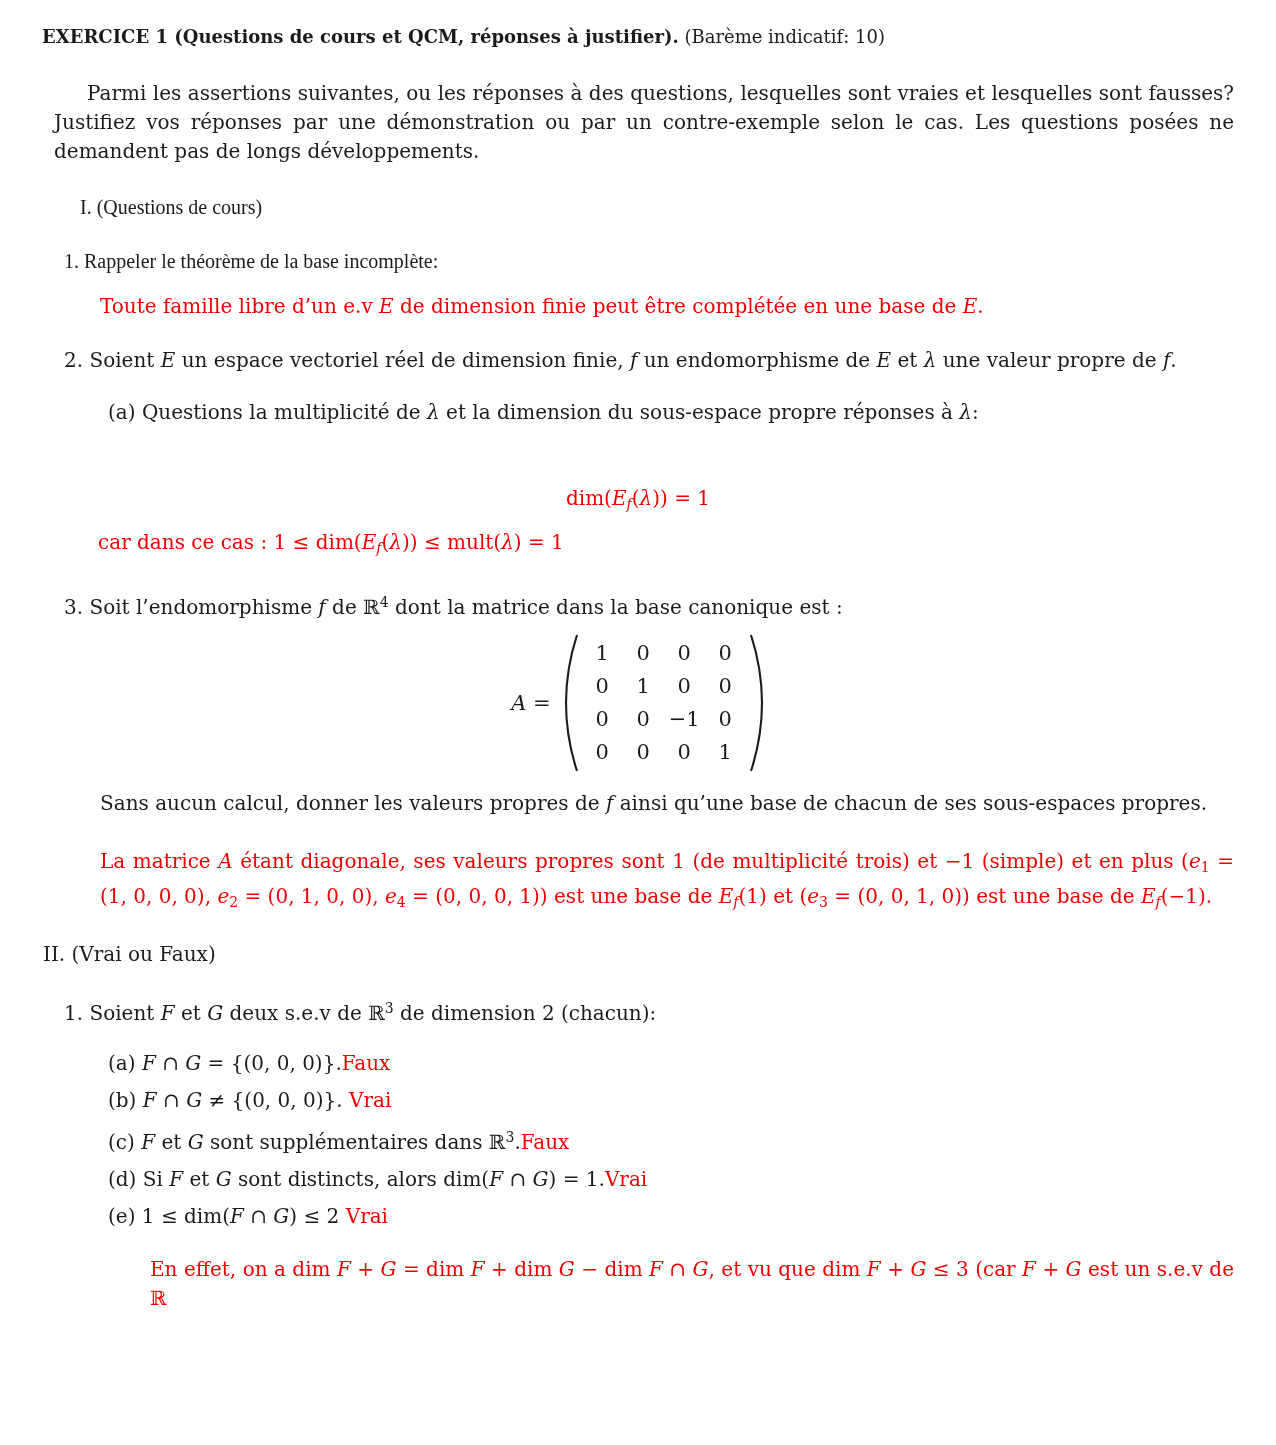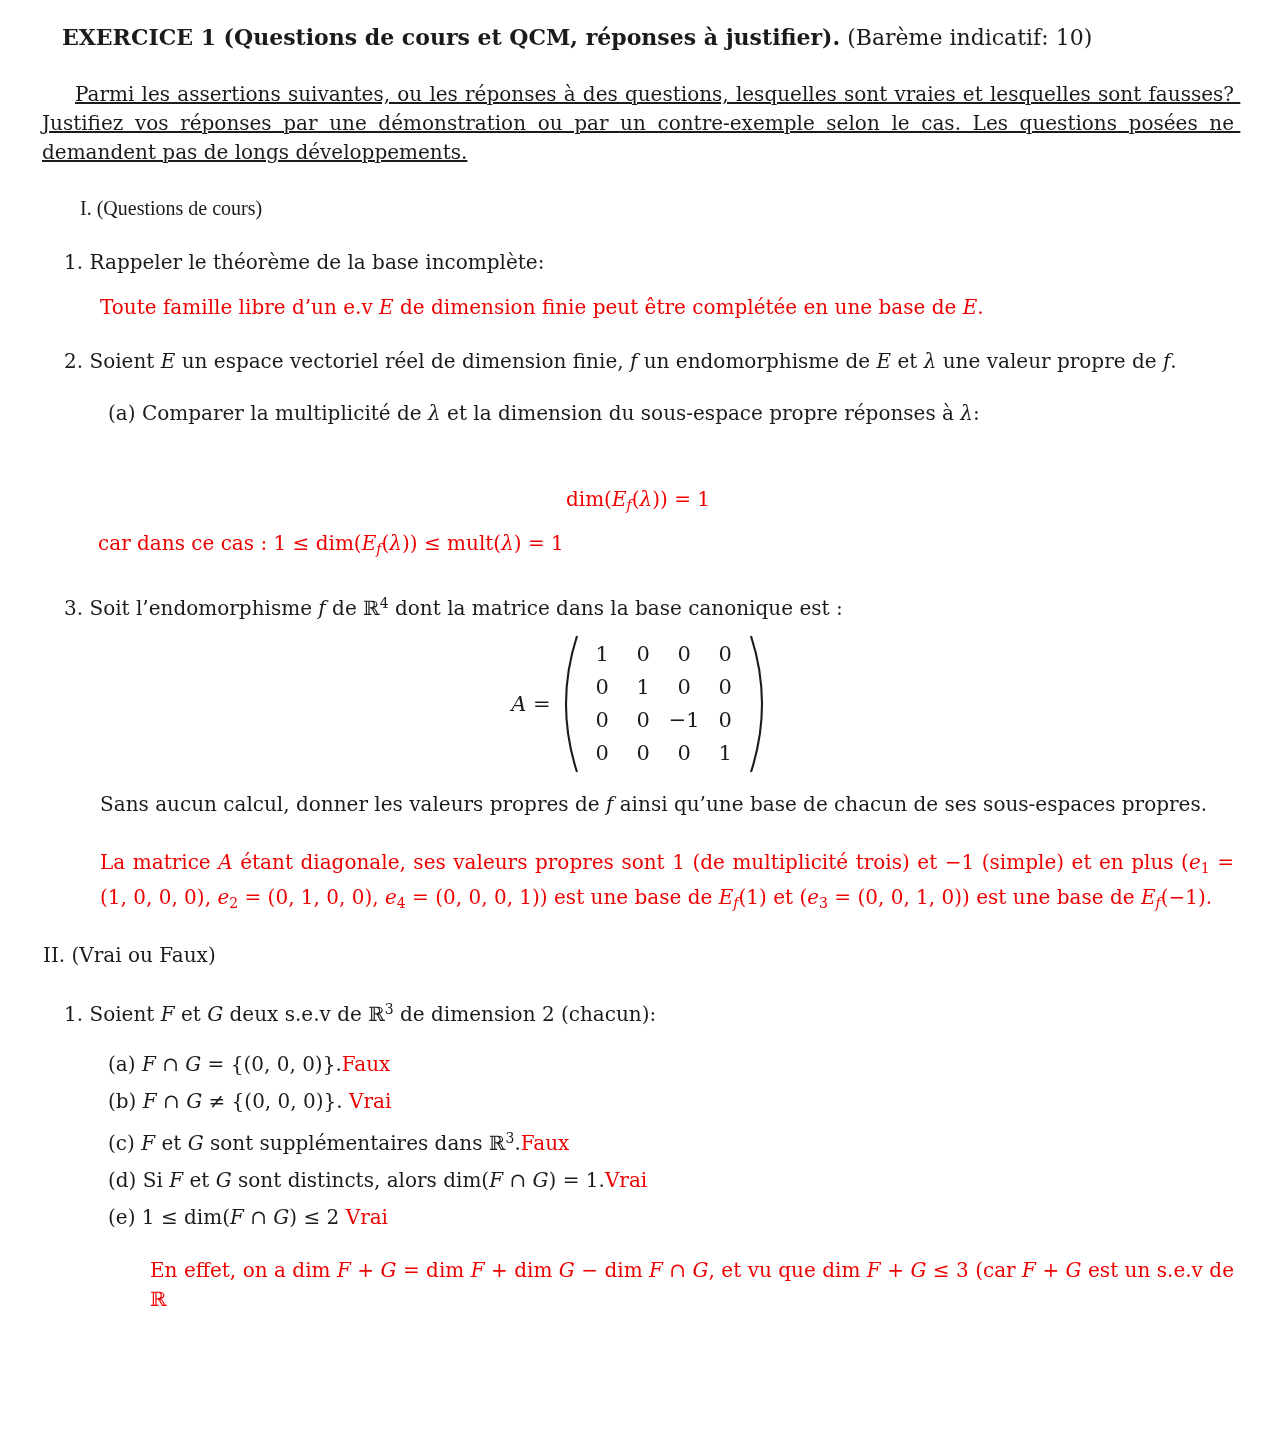--- a/index.html
+++ b/index.html
@@ -17,24 +17,24 @@
     overflow:hidden;
   }
   .line{white-space:normal;}
   .seg{white-space:pre-wrap;}
   .seg.b{font-weight:bold;}
   .seg.i{font-style:italic;}
   .seg.red{color:var(--accent-red,#ef0000);}
   .seg.sub{font-size:14px;vertical-align:-4px;}
   .seg.sup{font-size:14px;vertical-align:7px;}
 
-  .title{font-size:22px;line-height:30px;margin-left:20px;}
-  .intro{margin:27px 0 0 0;text-indent:33px;text-align:justify;text-decoration:underline;}
+  .title{font-size:18px;line-height:30px;}
+  .intro{margin:27px 0 0 12px;text-indent:33px;text-align:justify;}
   .sec1{margin:27px 0 16px 38px;font-family:Liberation Serif, serif;}
-  .q1{margin:25px 0 16px 22px;}
+  .q1{margin:25px 0 16px 22px;font-family:Liberation Serif, serif;}
   .a1{margin:7px 0 0 58px;}
   .q2{margin:25px 0 0 22px;}
   .qa{margin:23px 0 0 66px;}
   .f1{margin:20px 0 0 0;text-align:center;}
   .qb{margin:56px 0 0 66px;}
   .f2{margin:57px 0 0 0;text-align:center;}
   .car{margin:9px 0 0 56px;}
   .q3{margin:25px 0 0 22px;}
   .mat{margin:6px 0 0 0;display:flex;justify-content:center;align-items:center;height:150px;}
   .mat-label{font-size:21px;margin-right:12px;}
@@ -57,21 +57,21 @@
 
   <p class="intro line"><span class="seg ">Parmi les assertions suivantes, ou les réponses à des questions, lesquelles sont vraies et lesquelles sont fausses? Justifiez vos réponses par une démonstration ou par un contre-exemple selon le cas. Les questions posées ne demandent pas de longs développements.</span></p>
 
   <div class="sec1 line"><span class="seg ">I. (Questions de cours)</span></div>
 
   <div class="q1 line"><span class="seg ">1. Rappeler le théorème de la base incomplète:</span></div>
   <div class="a1 line"><span class="seg red">Toute famille libre d’un e.v </span><span class="seg i red">E</span><span class="seg red"> de dimension finie peut être complétée en une base de </span><span class="seg i red">E</span><span class="seg red">.</span></div>
 
   <div class="q2 line"><span class="seg ">2. Soient </span><span class="seg i">E</span><span class="seg "> un espace vectoriel réel de dimension finie, </span><span class="seg i">f</span><span class="seg "> un endomorphisme de </span><span class="seg i">E</span><span class="seg "> et </span><span class="seg i">λ</span><span class="seg "> une valeur propre de </span><span class="seg i">f</span><span class="seg ">.</span></div>
 
-  <div class="qa line"><span class="seg ">(a) Comparer la multiplicité de </span><span class="seg i">λ</span><span class="seg "> et la dimension du sous-espace propre réponses à </span><span class="seg i">λ</span><span class="seg ">:</span></div>
+  <div class="qa line"><span class="seg ">(a) Questions la multiplicité de </span><span class="seg i">λ</span><span class="seg "> et la dimension du sous-espace propre réponses à </span><span class="seg i">λ</span><span class="seg ">:</span></div>
 
   <div class="f2 line"><span class="seg red">dim(</span><span class="seg i red">E</span><span class="seg i red sub">f</span><span class="seg red">(</span><span class="seg i red">λ</span><span class="seg red">)) = 1</span></div>
   <div class="car line"><span class="seg red">car dans ce cas : 1 ≤ dim(</span><span class="seg i red">E</span><span class="seg i red sub">f</span><span class="seg red">(</span><span class="seg i red">λ</span><span class="seg red">)) ≤ mult(</span><span class="seg i red">λ</span><span class="seg red">) = 1</span></div>
 
   <div class="q3 line"><span class="seg ">3. Soit l’endomorphisme </span><span class="seg i">f</span><span class="seg "> de ℝ</span><span class="seg sup">4</span><span class="seg "> dont la matrice dans la base canonique est :</span></div>
 
   <div class="mat">
     <span class="mat-label line"><span class="seg i">A</span><span class="seg "> =</span></span>
     <svg class="paren-svg" width="16" height="140" viewBox="0 0 16 140" aria-hidden="true">
       <path d="M14,2 Q3,36 3,70 Q3,104 14,138" stroke="#1b1b1b" stroke-width="2.1" fill="none"></path>

